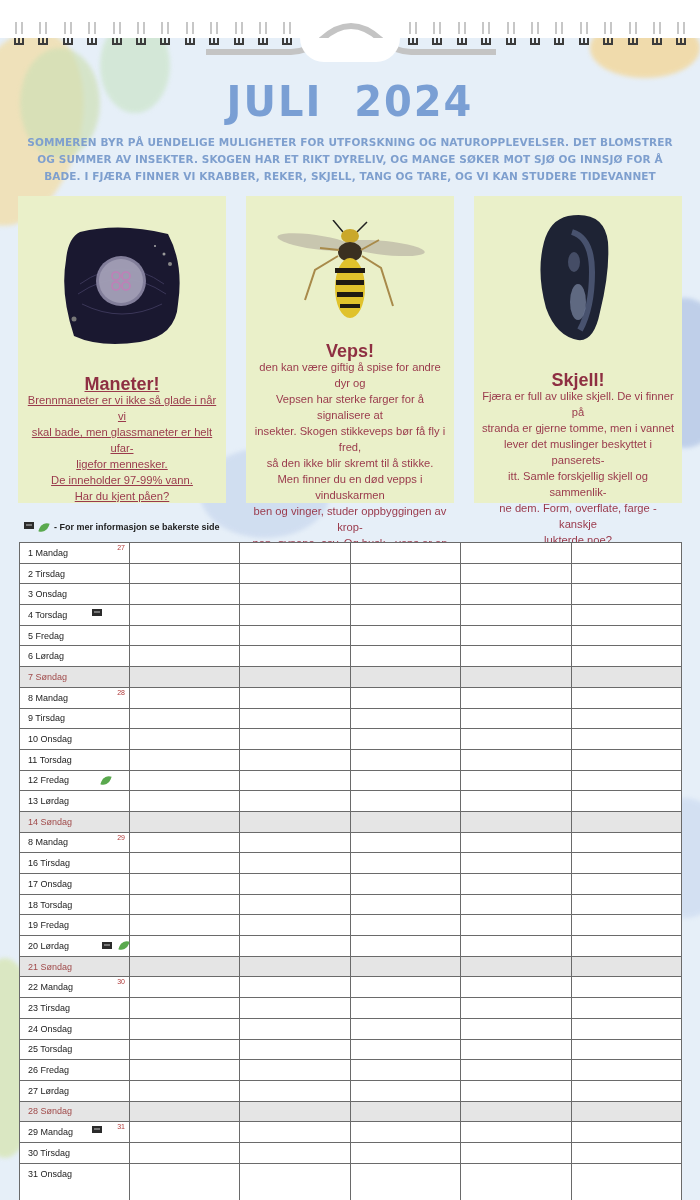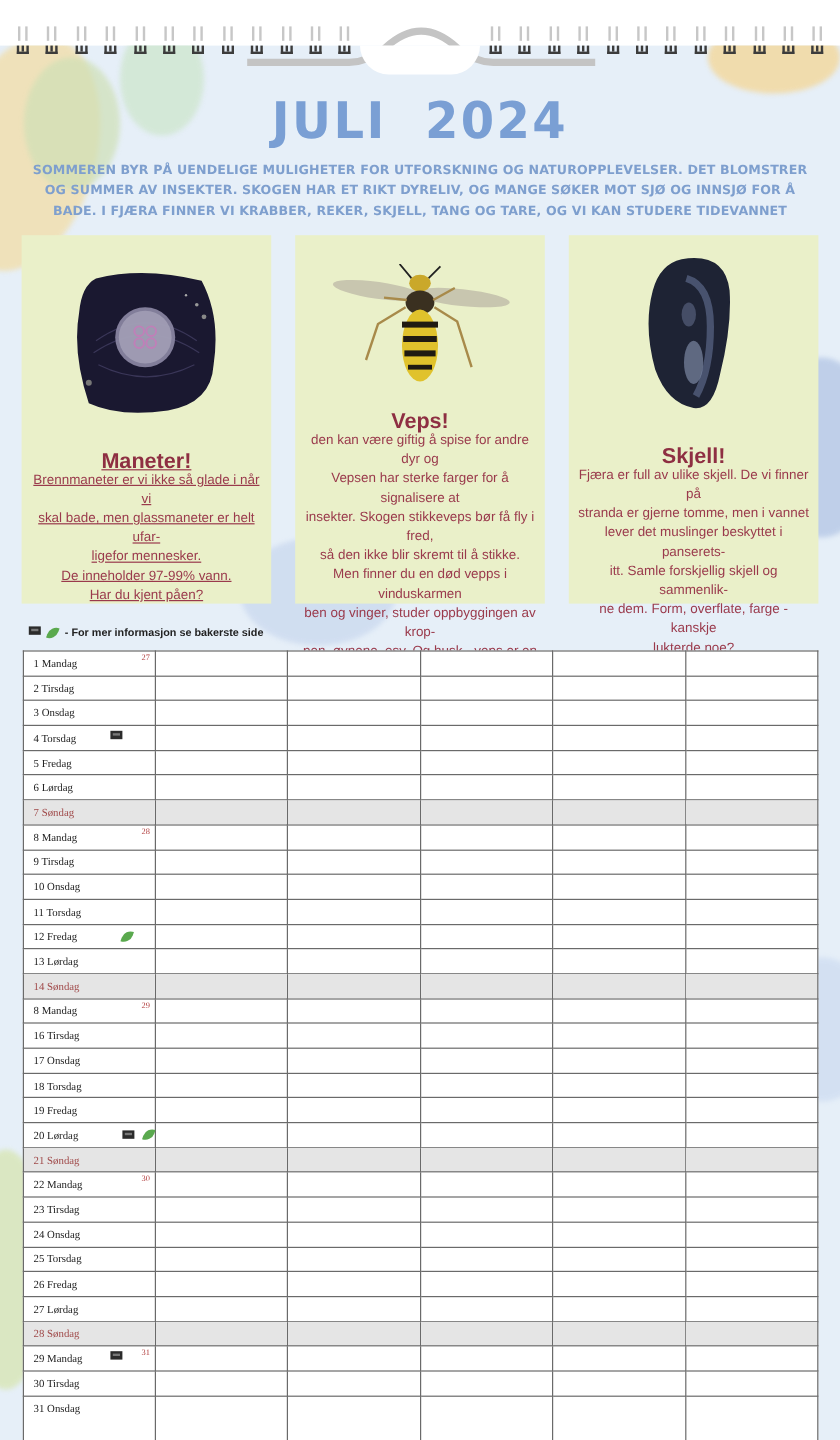--- a/index.html
+++ b/index.html
@@ -71,21 +71,21 @@
     table.cal {
       position: absolute; left: 19px; top: 542px; width: 663px;
       border-collapse: collapse; table-layout: fixed;
       background: #ffffff;
     }
     table.cal td {
       border: 1px solid #6a6a6a; height: 20.7px; padding: 0;
       font-family: "Liberation Sans", sans-serif; font-size: 9px; color: #222;
       position: relative; vertical-align: middle;
     }
-    table.cal td.day { padding-left: 8px; font-family: Liberation Serif, serif; }
+    table.cal td.day { padding-left: 8px; }
     table.cal tr.sun td { background: #e5e5e5; }
     table.cal tr.sun td.day { color: #a04a4a; }
     table.cal tr.last td { height: 53px; vertical-align: top; padding-top: 5px; }
     .week { position: absolute; right: 4px; top: 1px; font-size: 7px; color: #b03a3a; }
     .markers { position: absolute; left: 82px; top: 4px; display: flex; gap: 8px; align-items: center; }
   </style>
 </head>
 <body>
 
 <div class="page">

